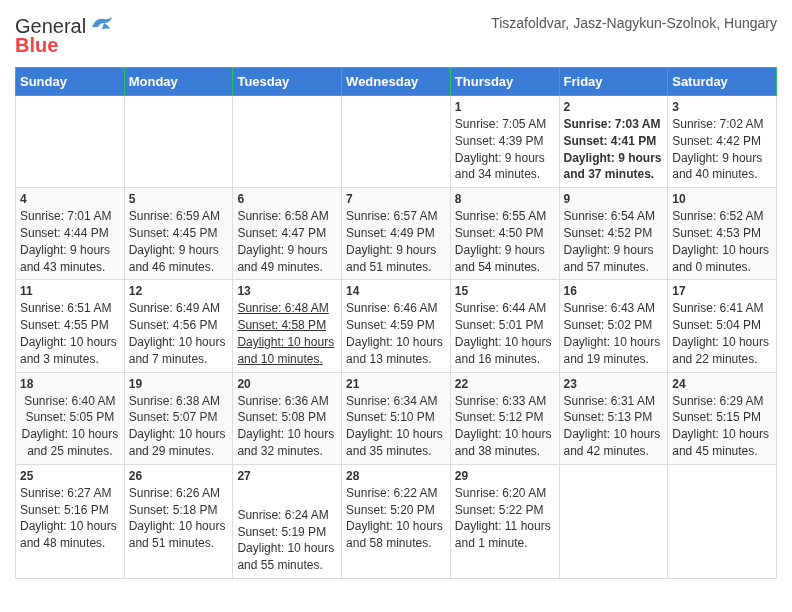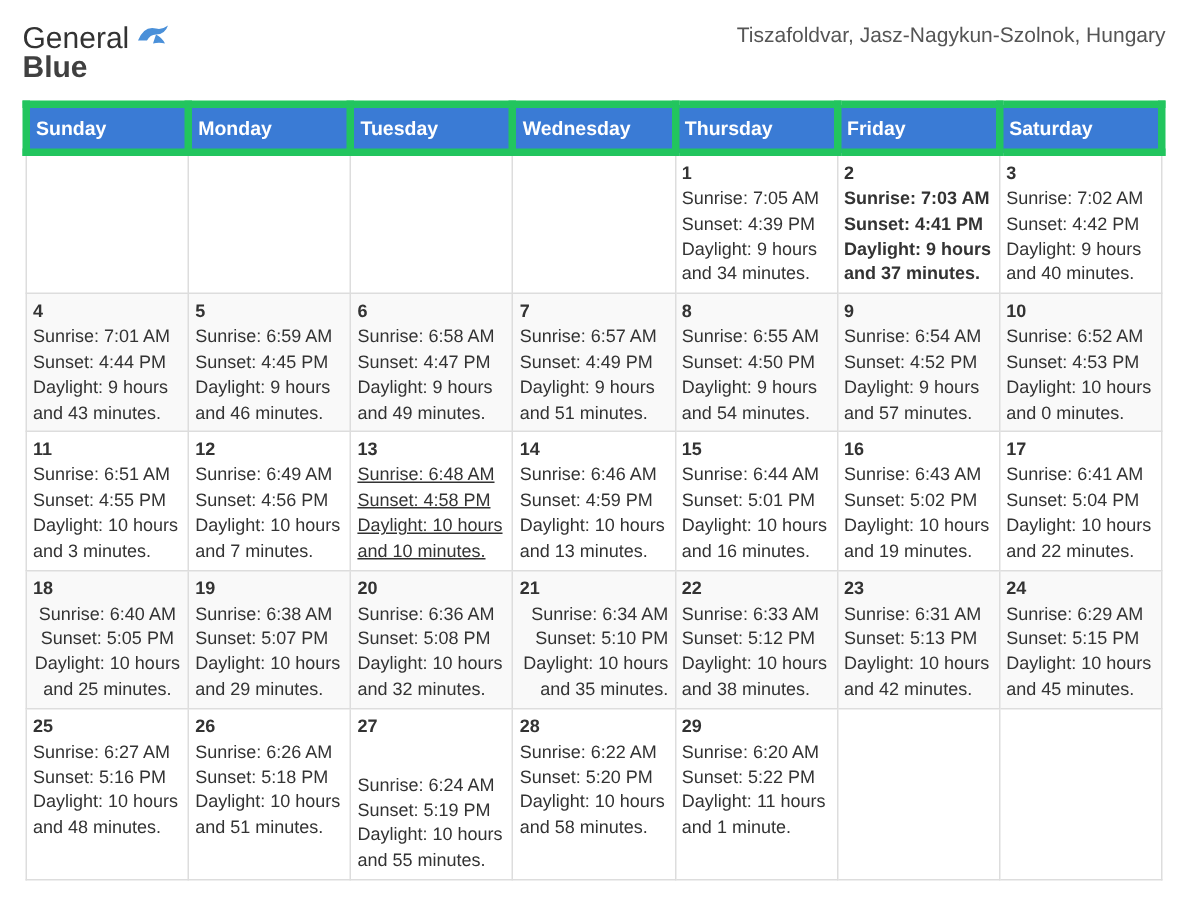--- a/index.html
+++ b/index.html
@@ -41,21 +41,21 @@
       width: 100%;
       border-collapse: collapse;
     }
     .calendar th {
       background-color: #3a7bd5;
       color: white;
       padding: 6px 4px;
       text-align: left;
       font-size: 13px;
       font-weight: bold;
-      border: 5px solid #22c55e;
+      border: 1px solid #22c55e;
     }
     .calendar td {
       border: 1px solid #ddd;
       vertical-align: top;
       padding: 4px;
       width: calc(100%/7);
       min-height: 80px;
       font-size: 10.5px;
       color: #333;
       background: #fff;
@@ -87,21 +87,21 @@
 <div class="header-section">
   <div class="logo-wrapper">
     <div class="logo">
       <div style="display:flex;align-items:center;">
         <span style="font-size:20px;font-weight:normal;color:#333;">General</span>
         <svg width="28" height="22" viewBox="0 0 28 22" style="margin-left:2px;margin-top:-5px;">
           <path d="M4,14 Q8,4 16,6 Q20,7 24,4 Q22,10 16,10 Q12,10 10,14 Z" fill="#4a90d9"></path>
           <path d="M16,10 Q20,12 22,16 Q18,15 14,16 Z" fill="#4a90d9"></path>
         </svg>
       </div>
-      <span style="font-size:20px;font-weight:bold;color:#404040;margin-top:-4px;">Blue</span>
+      <span style="font-size:20px;font-weight:bold;color:#ef4444;margin-top:-4px;">Blue</span>
     </div>
   </div>
   <div class="title-section">
     <div class="location">Tiszafoldvar, Jasz-Nagykun-Szolnok, Hungary</div>
   </div>
 </div>
 
 <table class="calendar">
   <thead>
     <tr>
@@ -261,21 +261,21 @@
         </td>
         <td>
           <span class="day-number">20</span>
           <div class="day-info" style="white-space: pre-line;">Sunrise: 6:36 AM
 Sunset: 5:08 PM
 Daylight: 10 hours
 and 32 minutes.</div>
         </td>
         <td>
           <span class="day-number">21</span>
-          <div class="day-info" style="white-space: pre-line; text-align: right;">Sunrise: 6:34 AM
+          <div class="day-info" style="white-space: pre-line;">Sunrise: 6:34 AM
 Sunset: 5:10 PM
 Daylight: 10 hours
 and 35 minutes.</div>
         </td>
         <td>
           <span class="day-number">22</span>
           <div class="day-info" style="white-space: pre-line;">Sunrise: 6:33 AM
 Sunset: 5:12 PM
 Daylight: 10 hours
 and 38 minutes.</div>

